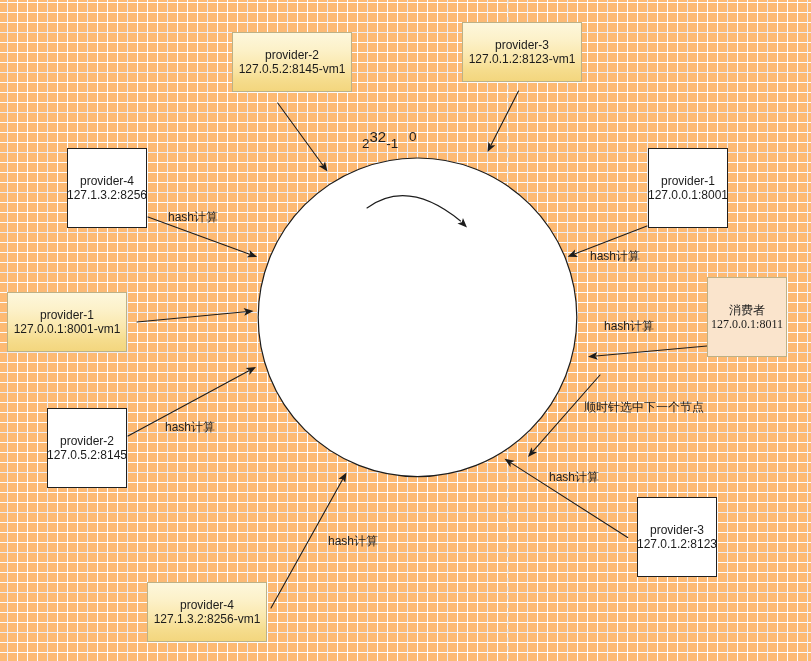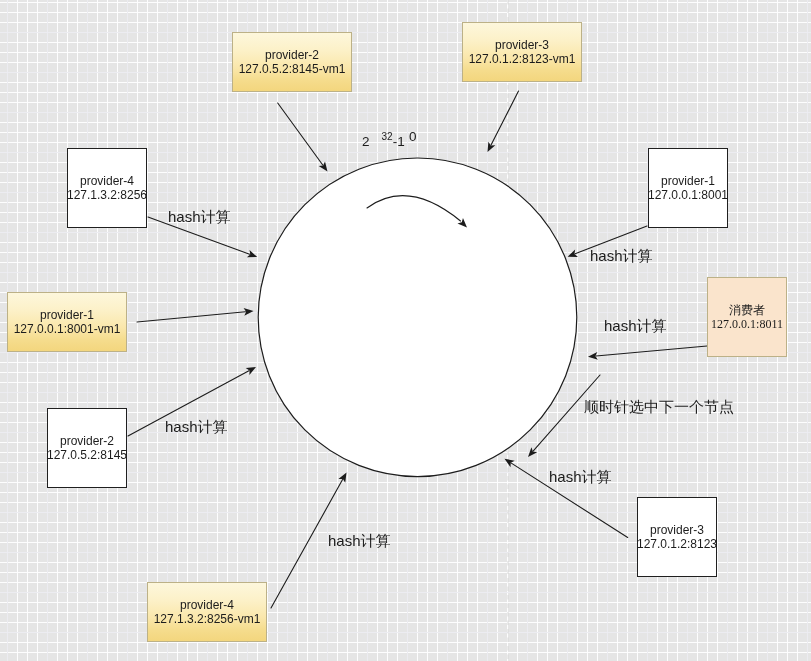--- a/index.html
+++ b/index.html
@@ -1,40 +1,40 @@
 <!DOCTYPE html>
 <html><head>
 <meta charset="utf-8">
 <title>Consistent Hashing Ring</title>
 <style>
   html,body{margin:0;padding:0;background:#fff;}
   body{width:811px;height:661px;overflow:hidden;
        font-family:"Liberation Sans","DejaVu Sans",sans-serif;}
-  #canvas{position:relative;width:811px;height:661px;overflow:hidden;background:#e5e5e5;}
+  #canvas{position:relative;width:811px;height:661px;overflow:hidden;background:#fdba74;}
   #grid{position:absolute;left:0;top:0;width:811px;height:661px;
     background-image:
       linear-gradient(to right,#ececf1 1px,transparent 1px),
       linear-gradient(to bottom,#ececf1 1px,transparent 1px),
       linear-gradient(to right,#fdfdfe 1px,transparent 1px),
       linear-gradient(to bottom,#fdfdfe 1px,transparent 1px);
     background-size:40px 40px,40px 40px,10px 10px,10px 10px;
     background-position:7px 32px,7px 32px,7px 32px,7px 32px;
   }
   svg.layer{position:absolute;left:0;top:0;width:811px;height:661px;}
   .node{position:absolute;box-sizing:border-box;display:flex;flex-direction:column;
         align-items:center;justify-content:center;
         font-size:12px;line-height:14px;color:#1c1c1c;white-space:nowrap;}
   .node span{display:block;}
   .kind-plain{background:#ffffff;border:1px solid #1f1f1f;}
   .kind-vnode{border:1px solid #bcb187;
         background:linear-gradient(180deg,#fdf7dc 0%,#fcf1c8 30%,#fae7ab 60%,#f5dc8c 82%,#f3d67e 100%);}
   .kind-consumer{border:1px solid #bcb187;background:#fae4cc;}
-  .lbl{position:absolute;font-size:15px;line-height:14px;color:#1c1c1c;white-space:nowrap;}
+  .lbl{position:absolute;font-size:12px;line-height:14px;color:#1c1c1c;white-space:nowrap;}
   .ringlbl{position:absolute;font-size:13.5px;line-height:14px;color:#1c1c1c;white-space:nowrap;}
-  .ringlbl sup{font-size:10px;vertical-align:super;margin-left:12px;}
+  .ringlbl sup{font-size:15px;vertical-align:super;}
 </style>
 </head>
 <body>
 
 <div id="canvas">
   <div id="grid"></div>
   <svg class="layer" id="vectors" viewBox="0 0 811 661" xmlns="http://www.w3.org/2000/svg">
       <line x1="508" y1="0" x2="508" y2="661" stroke="#d8d8d8" stroke-width="1" stroke-dasharray="4.5 4"></line>
       <circle cx="417.5" cy="317.3" r="159.3" fill="#ffffff" stroke="#1c1c1c" stroke-width="1.2"></circle>
       <polygon points="327.5,171.5 318.7004308408357,166.02847529356904 323.1485685942122,165.51459736352484 325.00936875495813,161.44183137936028" fill="#1c1c1c"></polygon>

